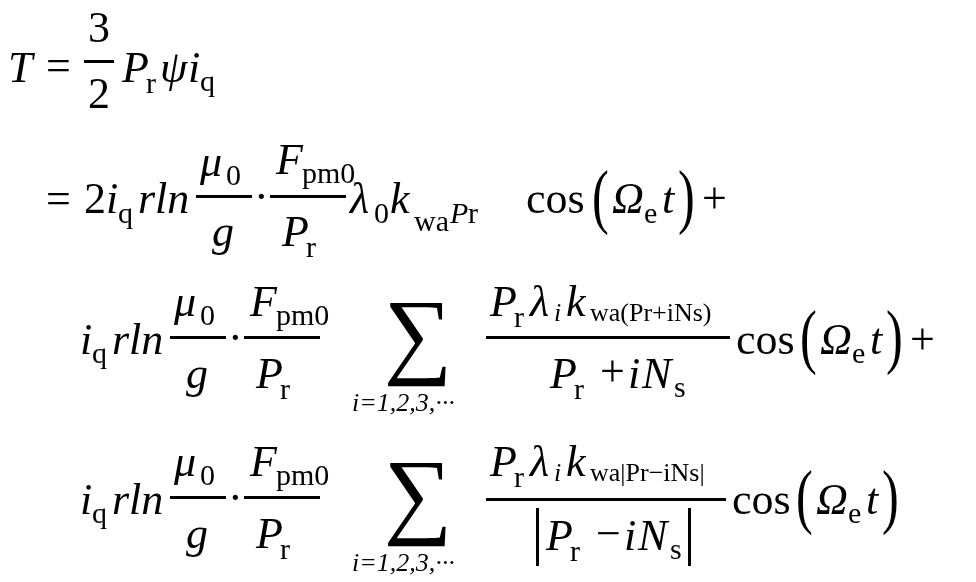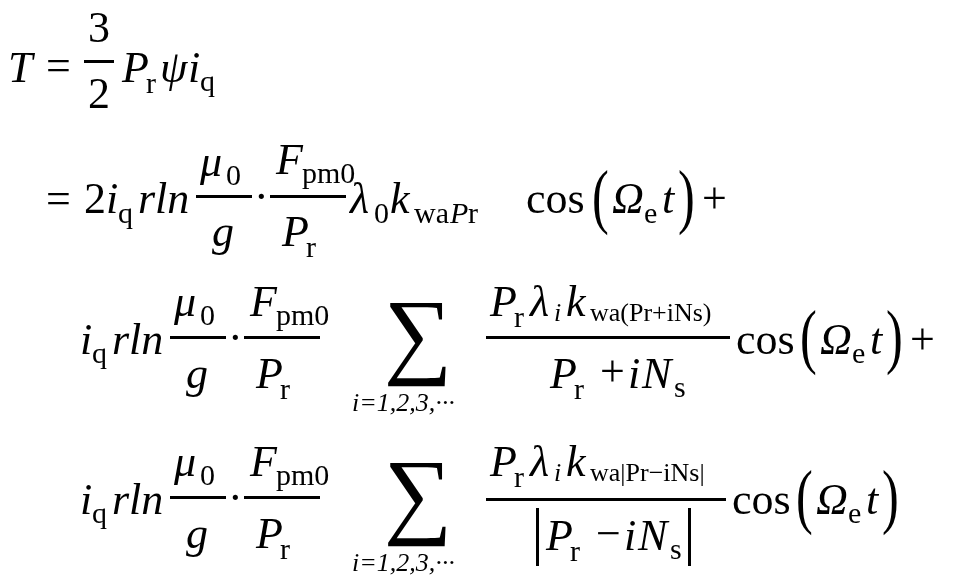--- a/index.html
+++ b/index.html
@@ -47,21 +47,21 @@
     <span class="ab big it" style="left:212px;top:210px;">g</span>
     <span class="ab big rm" style="left:254px;top:175px;">·</span>
     <span class="ab big it" style="left:276px;top:138px;">F</span>
     <span class="ab sub rm" style="left:302px;top:158px;">pm0</span>
     <div class="bar" style="left:270px;top:195px;width:76px;"></div>
     <span class="ab big it" style="left:282px;top:210px;">P</span>
     <span class="ab sub rm" style="left:306px;top:232px;">r</span>
     <span class="ab big it" style="left:350px;top:177px;">λ</span>
     <span class="ab sub rm" style="left:374px;top:198px;">0</span>
     <span class="ab big it" style="left:390px;top:177px;">k</span>
-    <span class="ab sub rm" style="left:414px;top:198px;">wa</span>
+    <span class="ab sub rm" style="left:414px;top:206px;">wa</span>
     <span class="ab sub it" style="left:450px;top:198px;">P</span>
     <span class="ab sub rm" style="left:468px;top:198px;">r</span>
     <span class="ab big rm" style="left:526px;top:177px;">cos</span>
     <span class="paren" style="left:592px;top:160px;">(</span>
     <span class="ab big it" style="left:612px;top:177px;">Ω</span>
     <span class="ab sub rm" style="left:644px;top:198px;">e</span>
     <span class="ab big it" style="left:662px;top:177px;">t</span>
     <span class="paren" style="left:678px;top:160px;">)</span>
     <span class="ab big rm" style="left:702px;top:177px;">+</span>
   </div>

